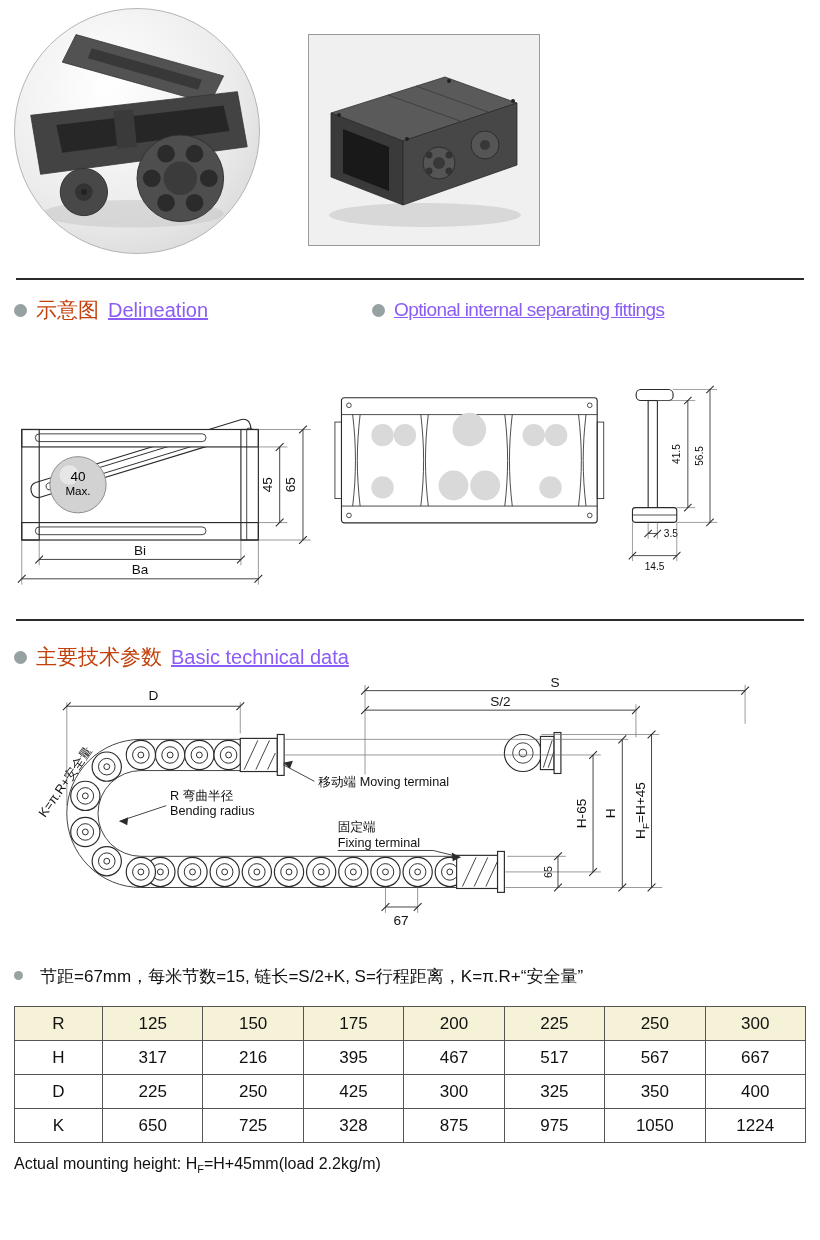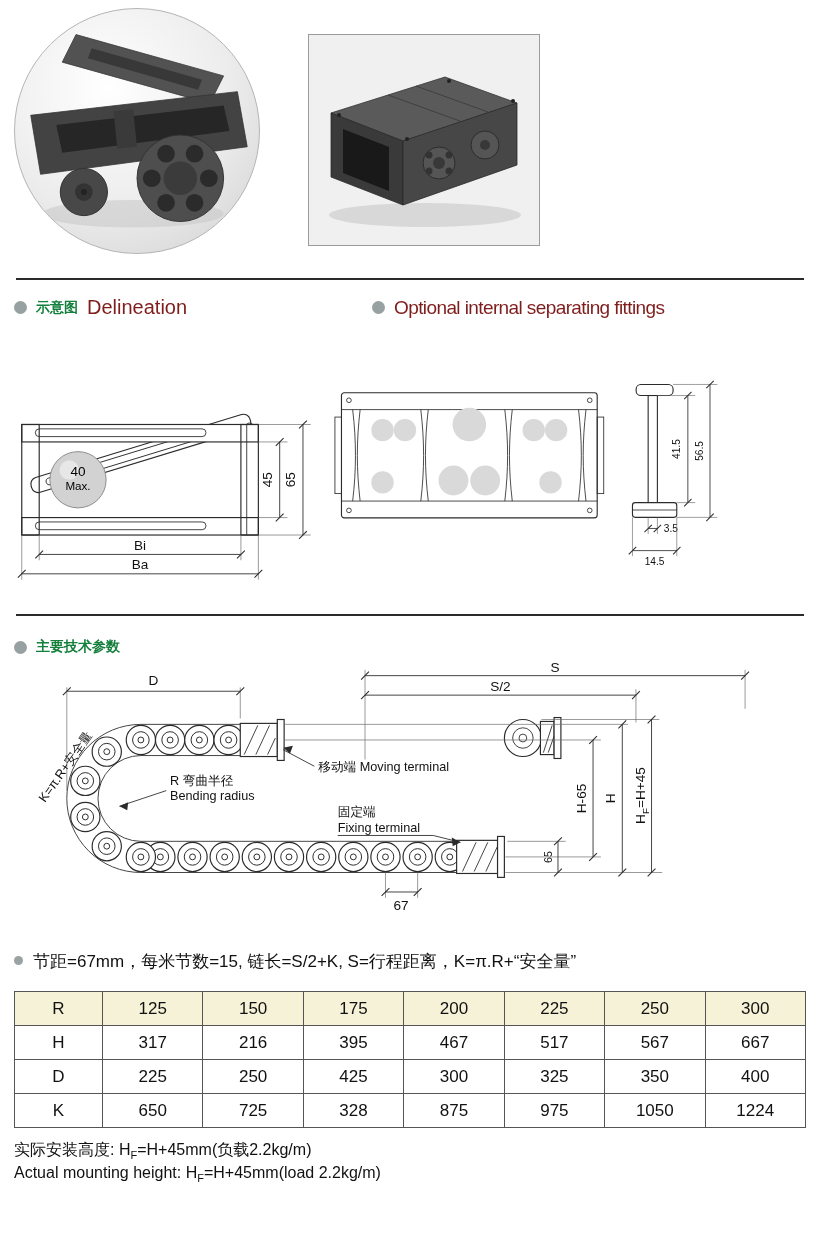--- a/index.html
+++ b/index.html
@@ -24,22 +24,22 @@
     border:1px solid #9a9a9a; background:#f0f0f0; flex:0 0 auto; overflow:hidden;
   }
 
   .rule { border:none; border-top:2px solid #2b2b2b; margin:12px 2px 0; }
 
   
   .headings-row { display:flex; margin:16px 0 6px; }
   .headings-row .left-col { width:358px; flex:0 0 auto; }
   .heading { display:flex; align-items:center; gap:9px; }
   .bullet { width:13px; height:13px; border-radius:50%; background:#98a1a1; flex:0 0 auto; }
-  .h-zh { color:#15803d; font-size:14px; font-weight:bold; white-space:nowrap; }
-  .h-en { color:#7f1d1d; font-size:20px; white-space:nowrap; }
+  .h-zh { color:#c2410c; font-size:21px; font-weight:normal; white-space:nowrap; }
+  .h-en { color:#8b5cf6; font-size:20px; white-space:nowrap;text-decoration:underline; }
   .h-en.condensed { font-size:19px; letter-spacing:-0.6px; }
 
   
   .drawings-row { display:flex; align-items:flex-start; margin-top:8px; height:275px; }
   .tech-heading { margin-top:22px; }
   .diagram-wrap { margin-top:6px; }
 
   svg { font-family:"Liberation Sans", sans-serif; }
   .ln { stroke:#2b2b2b; stroke-width:1.2; fill:none; }
   .lnf { stroke:#2b2b2b; stroke-width:1.2; fill:#fff; }
@@ -47,21 +47,21 @@
   .ext { stroke:#6a6a6a; stroke-width:0.7; fill:none; }
   .dim { stroke:#2b2b2b; stroke-width:0.9; fill:none; }
   .tick { stroke:#2b2b2b; stroke-width:1.1; }
   .dimtxt { font-size:14px; fill:#111; }
   .dimtxt-s { font-size:11px; fill:#111; }
   .cjk { font-size:13px; fill:#111; }
   .arw { fill:#2b2b2b; stroke:none; }
 
   
   .notes { margin-top:14px; }
-  .note { display:flex; align-items:flex-start; gap:10px; margin:16px 0; }
+  .note { display:flex; align-items:flex-start; gap:17px; margin:16px 0; }
   .note-bullet { width:9px; height:9px; border-radius:50%; background:#9aa3a3; margin-top:6px; flex:0 0 auto; }
   .note-text { font-size:17px; }
 
   
   .data-table { width:100%; border-collapse:collapse; table-layout:fixed; margin-top:18px; font-size:17px; }
   .data-table th, .data-table td { border:1px solid #555; height:34px; text-align:center; vertical-align:middle; font-weight:normal; }
   .data-table thead th { background:#f6f2d8; }
   .data-table th:first-child, .data-table td:first-child { width:88px; }
 
   
@@ -267,20 +267,21 @@
         <use href="#tickB" x="68" y="194"></use>
       <text x="44" y="210" text-anchor="middle" class="dimtxt-s">14.5</text>
     </svg>
   </div>
 
   <hr class="rule">
 
   <div class="heading tech-heading">
     <span class="bullet"></span>
     <span class="h-zh">主要技术参数</span>
+    <span class="h-en">Basic technical data</span>
   </div>
 
   <div class="diagram-wrap">
     <svg width="780" height="268" viewBox="0 0 780 275">
       <defs>
         <g id="tickC">
             <path d="M-4,4 L4,-4" class="tick"></path>
           </g>
         <g id="clink">
           <circle r="15" fill="#fff" stroke="#2b2b2b" stroke-width="1.2"></circle>
@@ -457,17 +458,16 @@
           <td>328</td>
           <td>875</td>
           <td>975</td>
           <td>1050</td>
           <td>1224</td>
         </tr>
       </tbody>
   </table>
 
   <div class="footer">
-    <div class="footer-line"><span>实际安装高度: H</span><sub>F</sub><span>=H+45mm(负载2.2kg/m)</span></div>
     <div class="footer-line"><span>Actual mounting height: H</span><sub>F</sub><span>=H+45mm(load 2.2kg/m)</span></div>
   </div>
 
 </div>
 
 </body></html>

